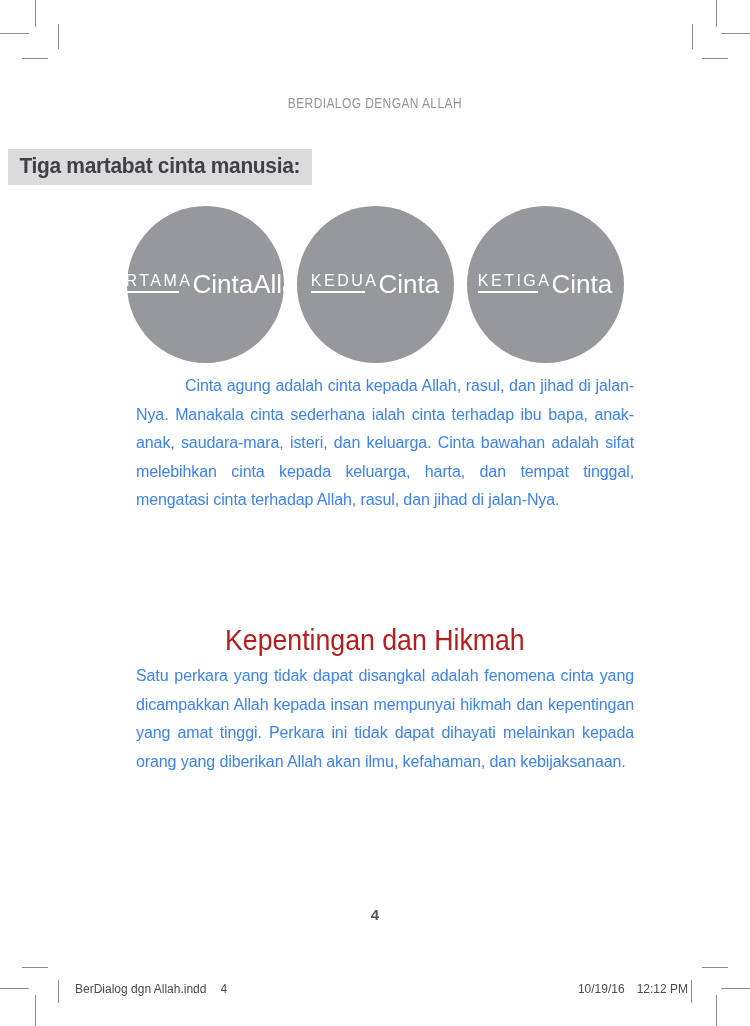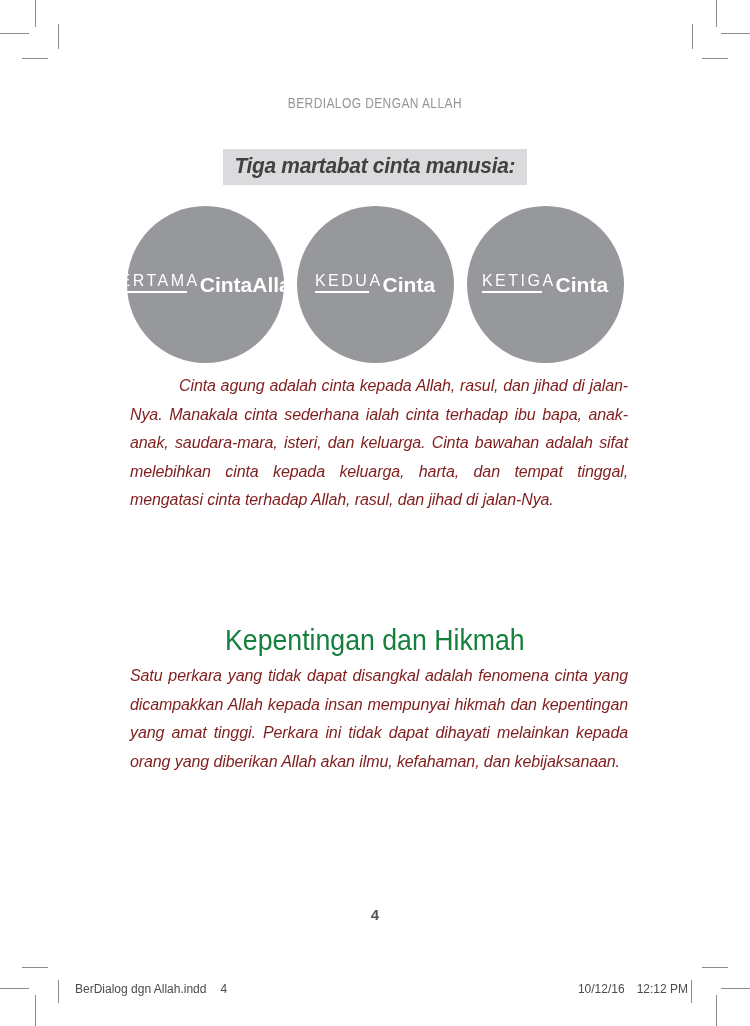--- a/index.html
+++ b/index.html
@@ -26,22 +26,20 @@
     color: #949598;
     font-size: 15px;
     letter-spacing: 0.5px;
   }
   .running-header span { display: inline-block; transform: scaleX(0.8); transform-origin: center; }
 
   
   .title-wrap {
     position: absolute;
     top: 149px; left: 0; width: 100%;
-    text-align: center;
-    font-style: italic;
   }
   .title-box {
     display: inline-block;
     background: #dbdbdd;
     color: #414042;
     font-size: 22px;
     font-weight: bold;
     letter-spacing: -0.3px;
     padding: 4px 12px 6px 12px;
     transform: scaleX(0.95);
@@ -68,51 +66,49 @@
     text-align: center;
   }
   .ordinal {
     font-size: 16px;
     letter-spacing: 2.5px;
     margin-bottom: 7px;
     white-space: nowrap;
   }
   .ordinal .u { border-bottom: 2px solid #ffffff; padding-bottom: 2px; }
   .circle-name {
-    font-size: 21px;
+    font-size: 26px;
     line-height: 31px;
     white-space: nowrap;
-    font-weight: bold;
   }
   .cname { display: inline-block; transform-origin: center; }
   .sx82 { transform: scaleX(0.8); }
   .sx90 { transform: scaleX(0.88); }
 
   
   .bodycopy {
     position: absolute;
-    left: 130px;
+    left: 136px;
     width: 498px;
-    color: #7f1d1d;
+    color: #3b82f6;
     font-size: 16px;
     line-height: 28.6px;
     text-align: justify;
     letter-spacing: -0.1px;
-    font-style: italic;
   }
   .p1 { top: 372px; text-indent: 49px; }
   .p2 { top: 519px; text-indent: 49px; }
   .p3 { top: 662px; }
 
   
   .section-heading {
     position: absolute;
     top: 624px; left: 0; width: 100%;
     text-align: center;
-    color: #15803d;
+    color: #b91c1c;
     font-size: 29px;
   }
   .section-heading span { display: inline-block; transform: scaleX(0.92); transform-origin: center; }
 
   
   .folio {
     position: absolute;
     top: 906px; left: 0; width: 100%;
     text-align: center;
     color: #545456;
@@ -198,18 +194,18 @@
   <p class="bodycopy p3">Satu perkara yang tidak dapat disangkal adalah fenomena cinta yang dicampakkan Allah kepada insan mempunyai hikmah dan kepentingan yang amat tinggi. Perkara ini tidak dapat dihayati melainkan kepada orang yang diberikan Allah akan ilmu, kefahaman, dan kebijaksanaan.</p>
 
   <div class="folio">4</div>
 
   <div class="slug">
     <span class="left">
       <span class="fname">BerDialog dgn Allah.indd</span>
       <span>4</span>
     </span>
     <span class="right">
-      <span class="fdate">10/12/16</span>
+      <span class="fdate">10/19/16</span>
       <span>12:12 PM</span>
     </span>
   </div>
 
 </div>
 
 </body></html>

